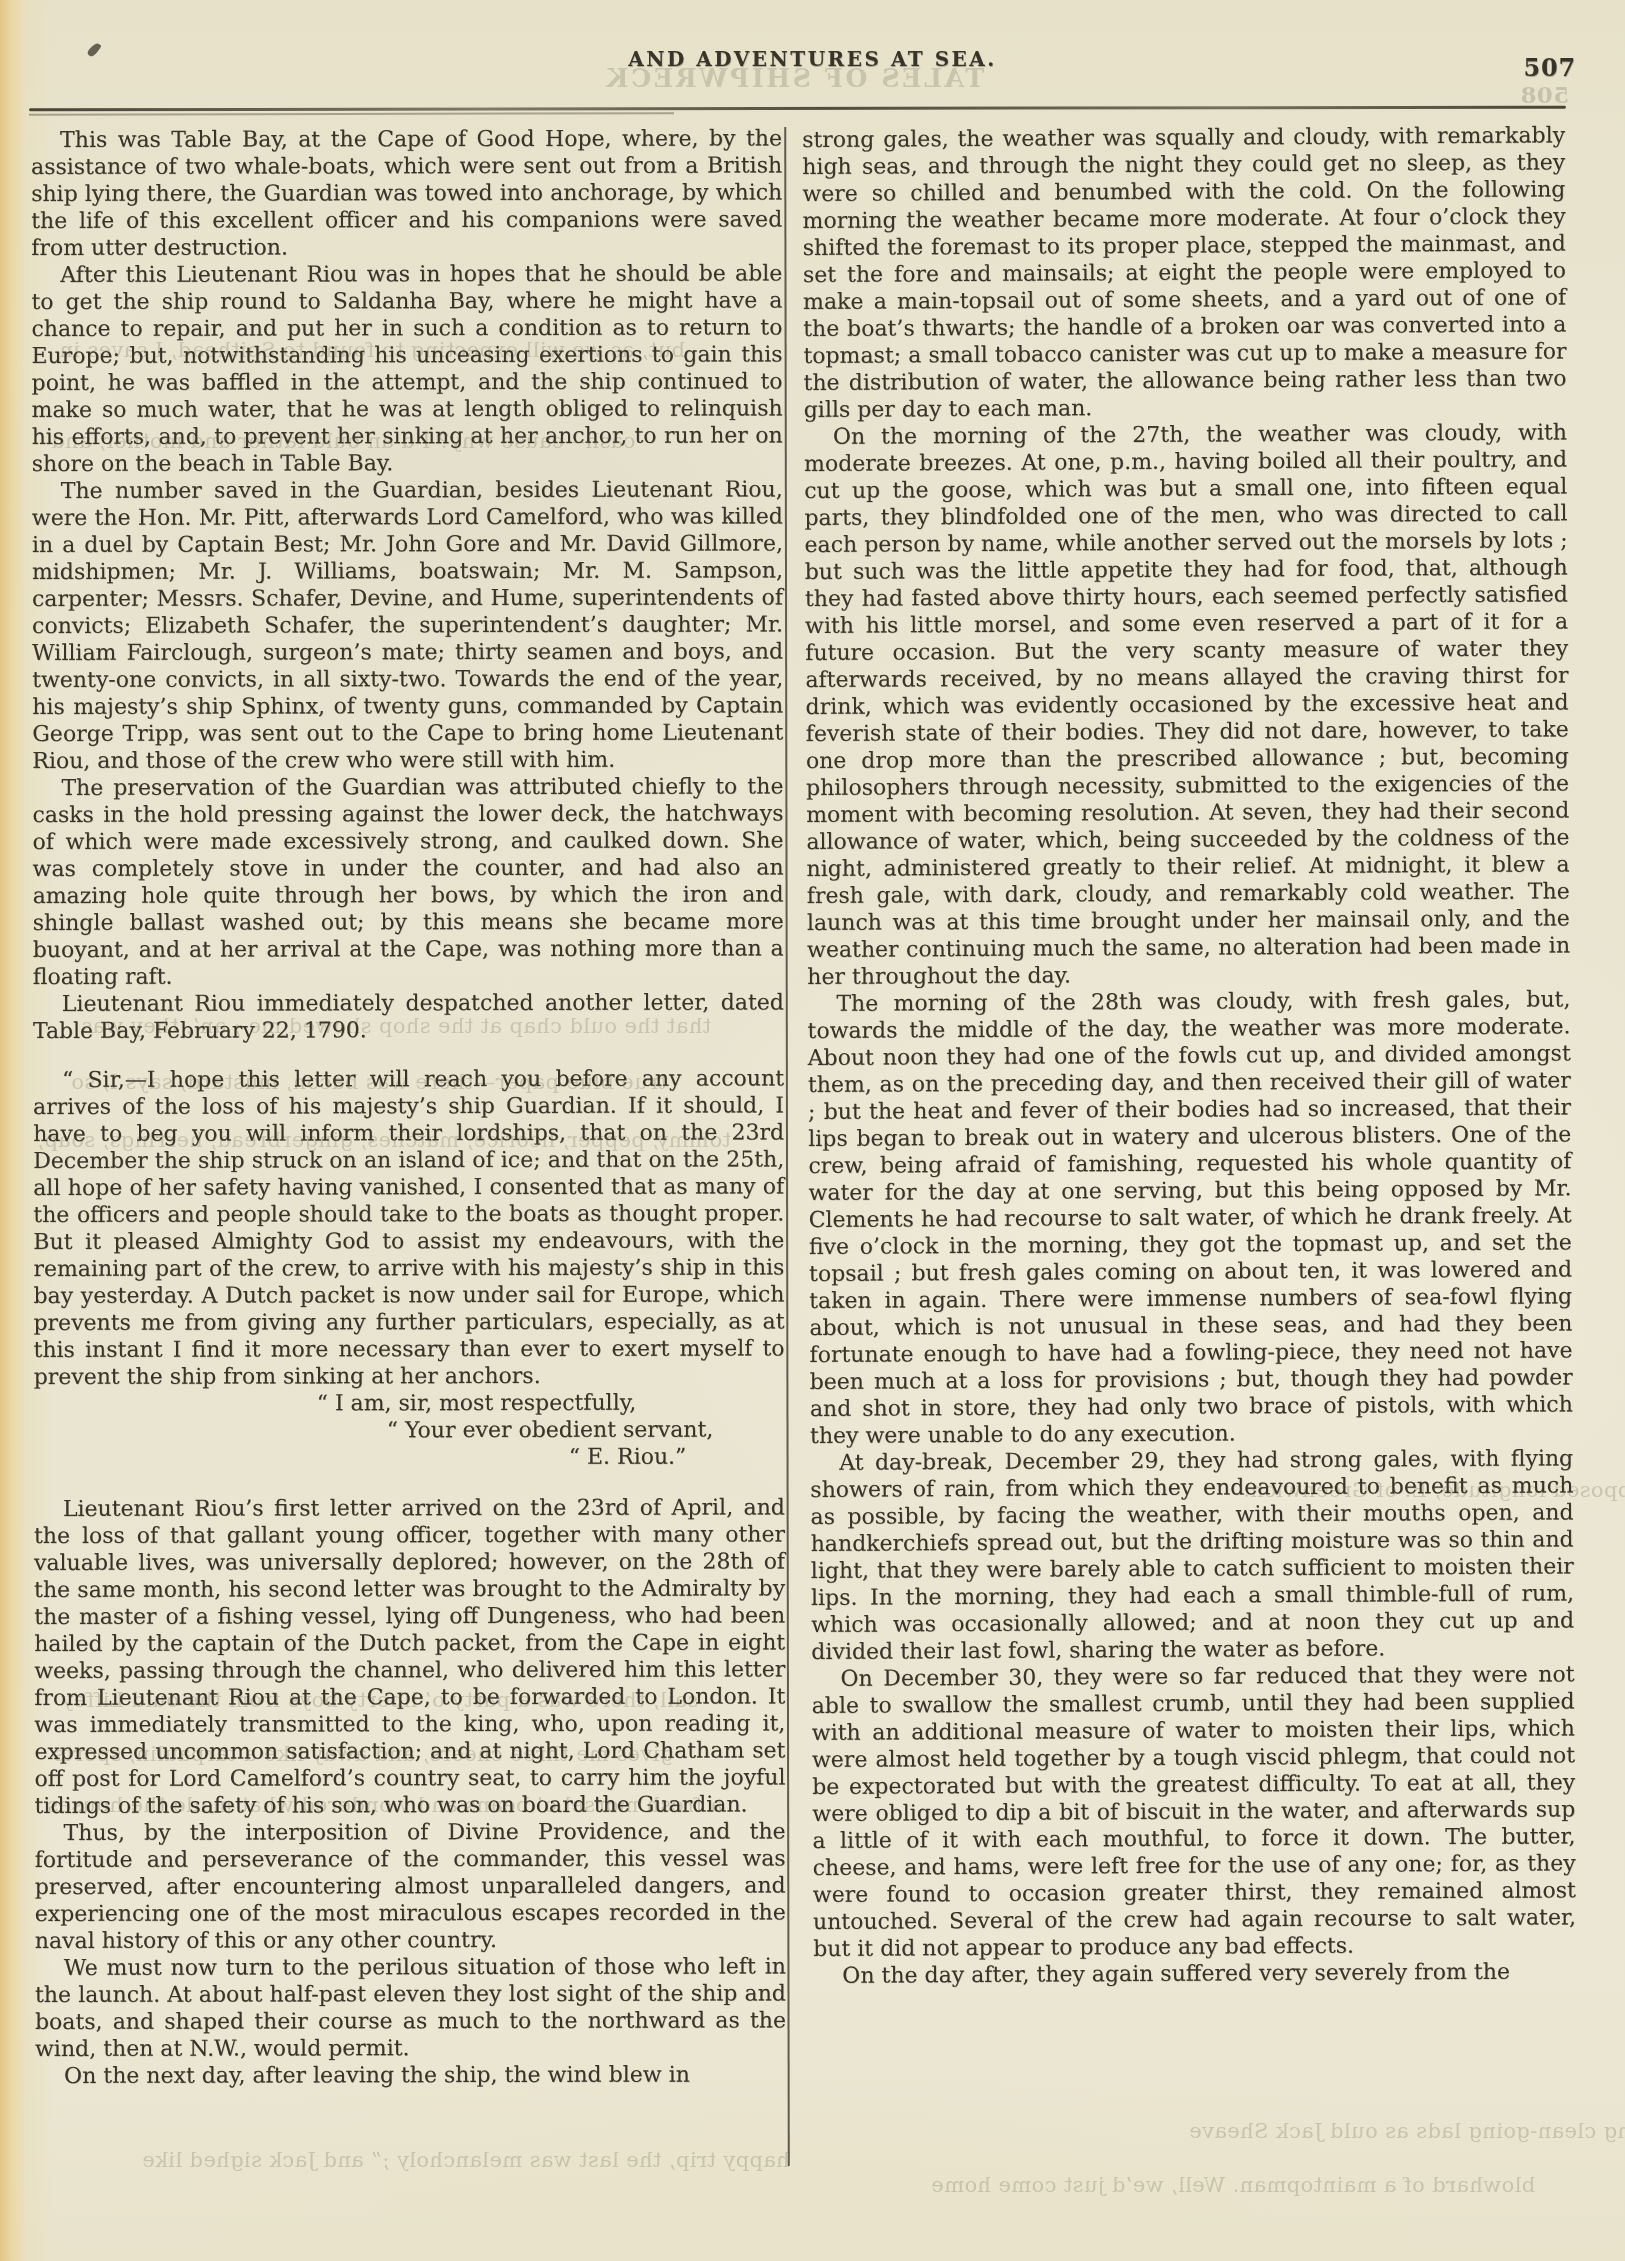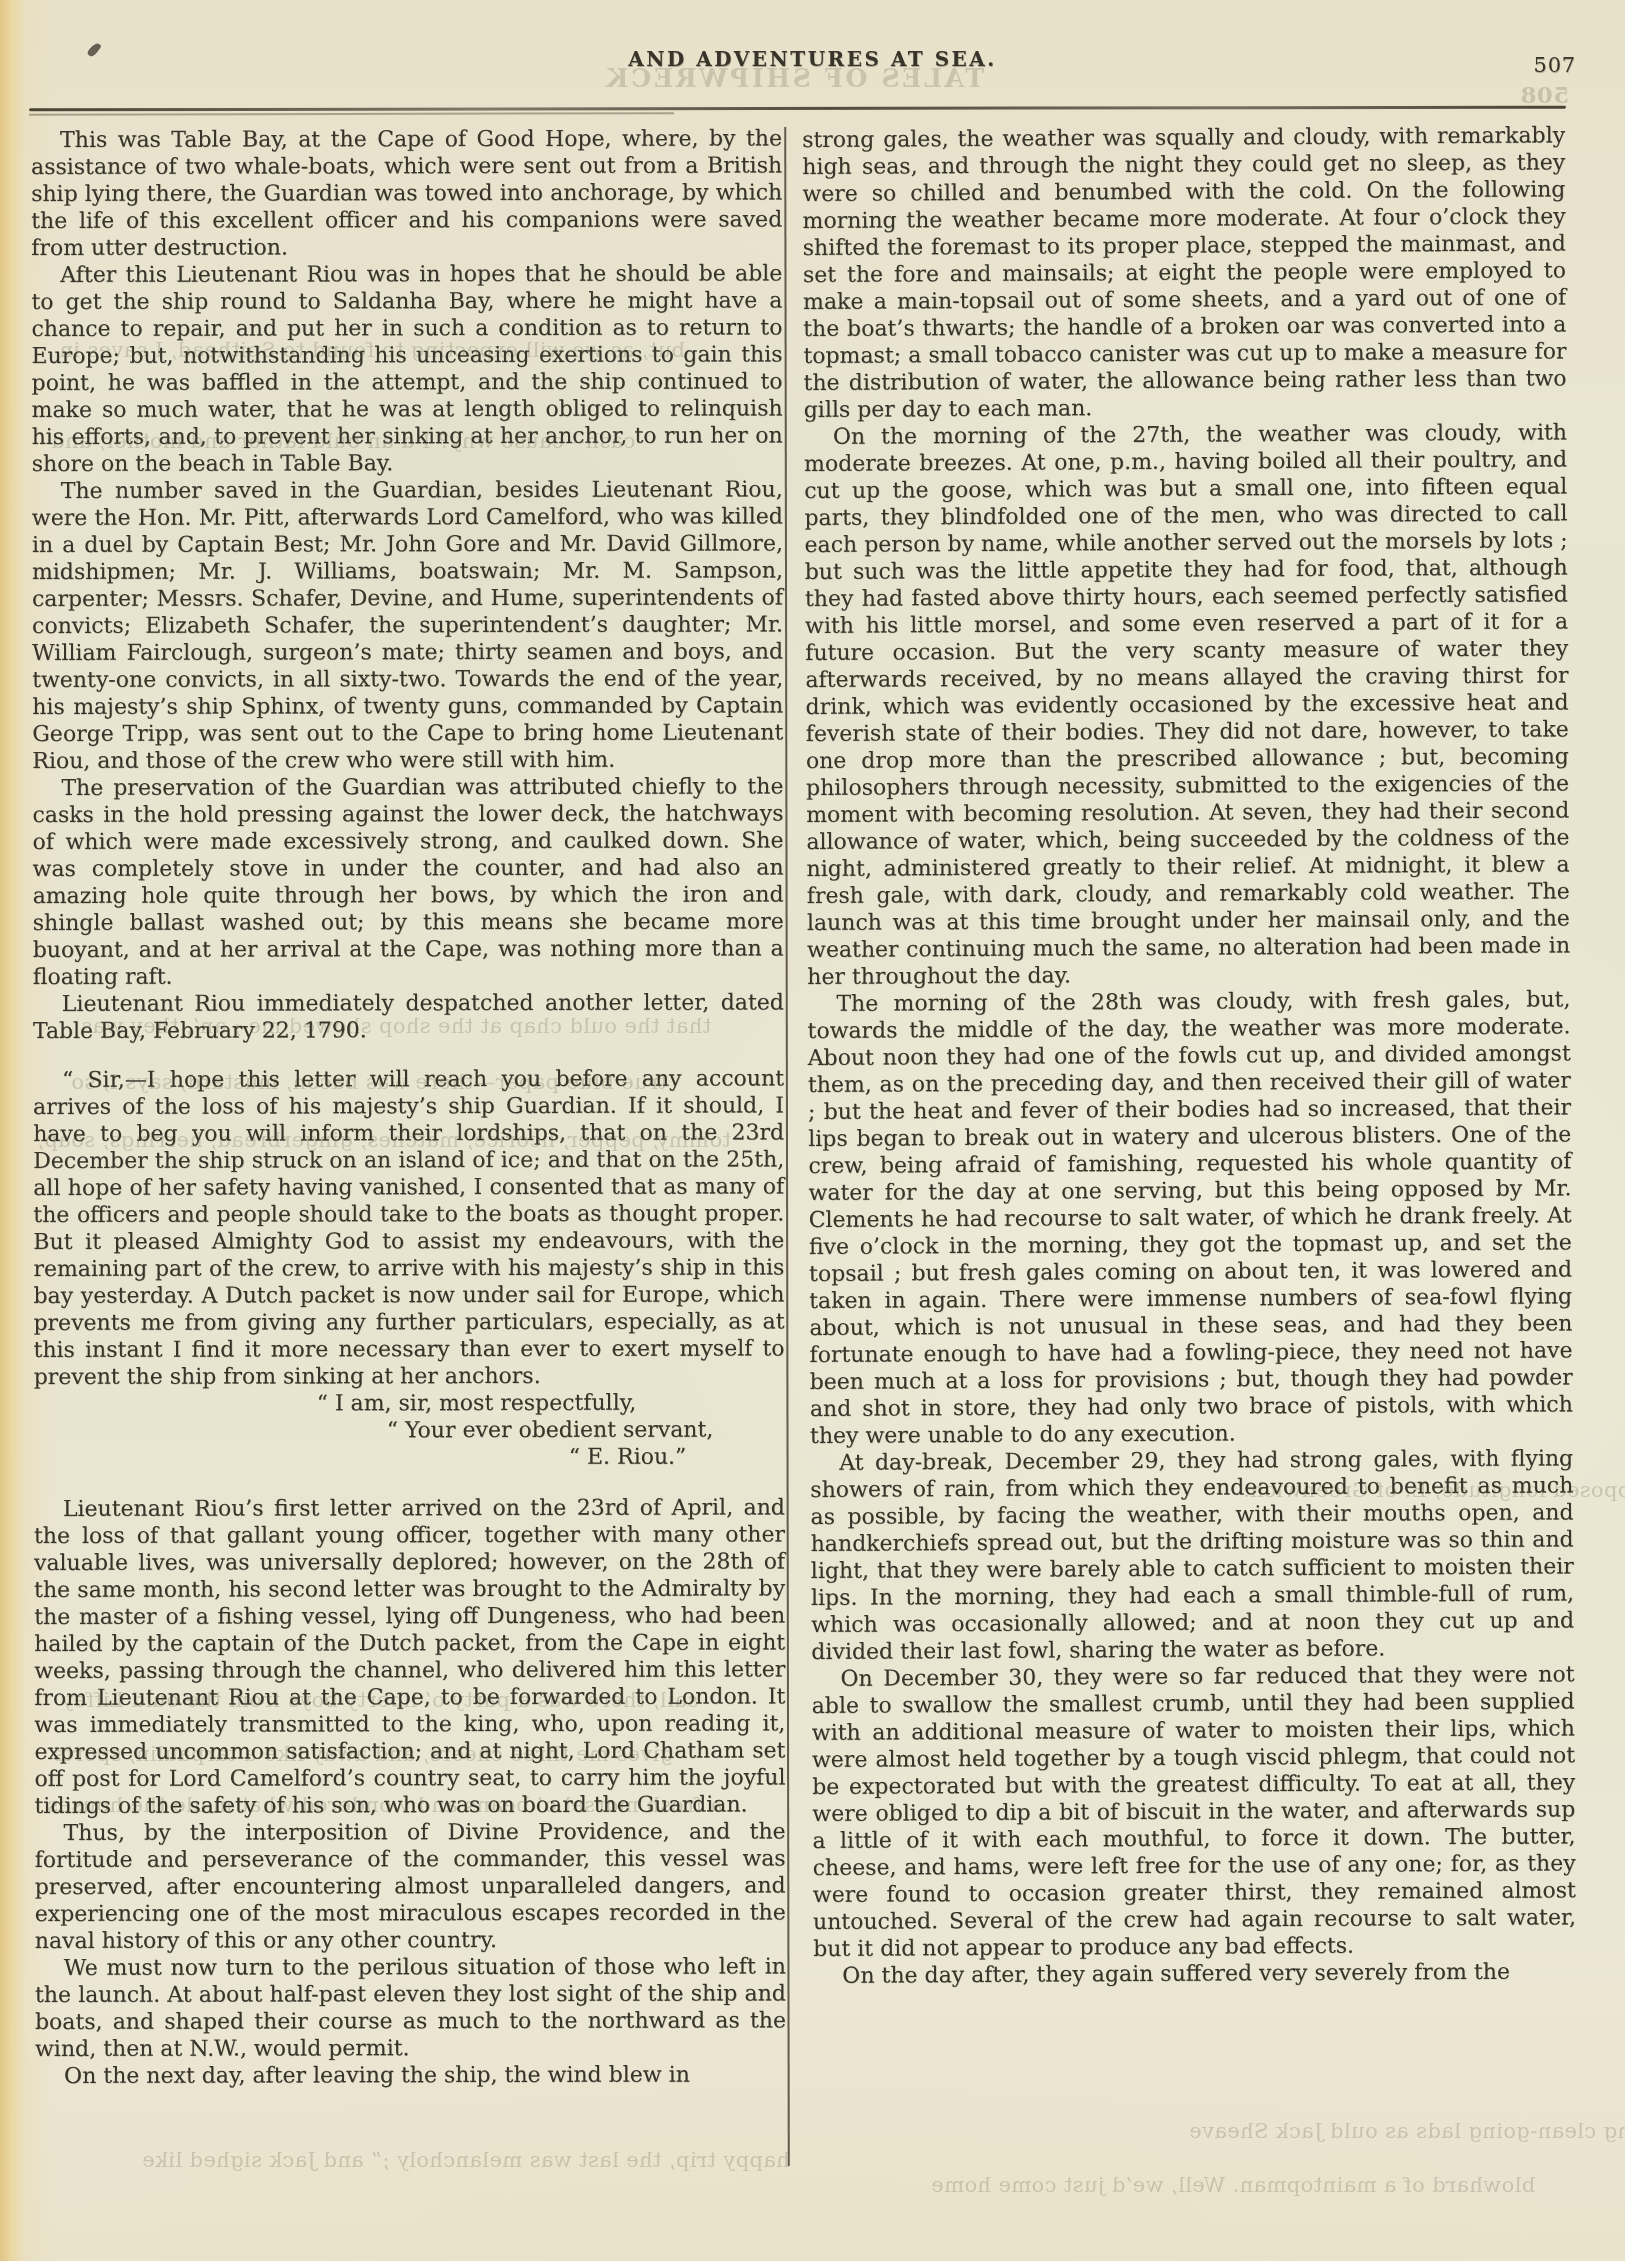--- a/index.html
+++ b/index.html
@@ -22,21 +22,21 @@
       radial-gradient(ellipse 1018px 254px at 50% 99%, rgba(233,226,200,.5), rgba(0,0,0,0) 75%);
   }
 
   .running-title {
     position:absolute; top:47px; left:0; width:100%;
     text-align:center; font-size:20px; font-weight:bold; letter-spacing:2.5px;
     text-shadow:0.5px 0.7px 0.7px rgba(45,40,28,.35);
   }
   .page-number {
     position:absolute; top:53px; right:49px;
-    font-size:21px; font-weight:normal; letter-spacing:0.8px;
+    font-size:24px; font-weight:bold; letter-spacing:0.8px;
     text-shadow:0.5px 0.7px 0.7px rgba(45,40,28,.35);
     text-align:right;
   }
   .ink-mark {
     position:absolute; top:42px; left:90px; width:7.6px; height:15.3px;
     background:#454033; border-radius:80% 20% 60% 40%;
     transform:rotate(36deg); opacity:.8;
   }
   .header-rule {
     position:absolute; top:107px; left:29px; width:1537px; height:2.5px;

